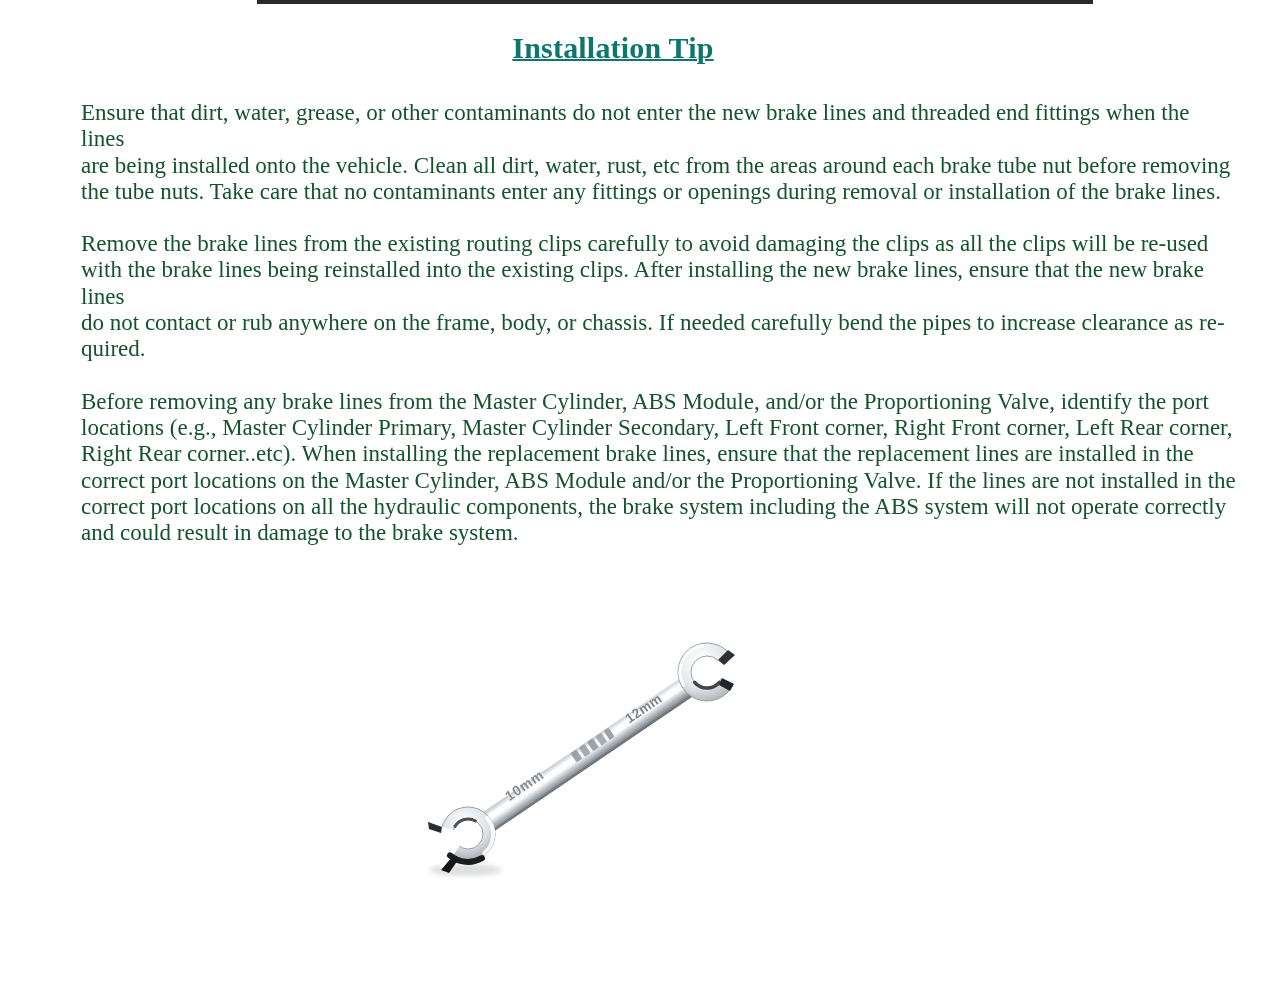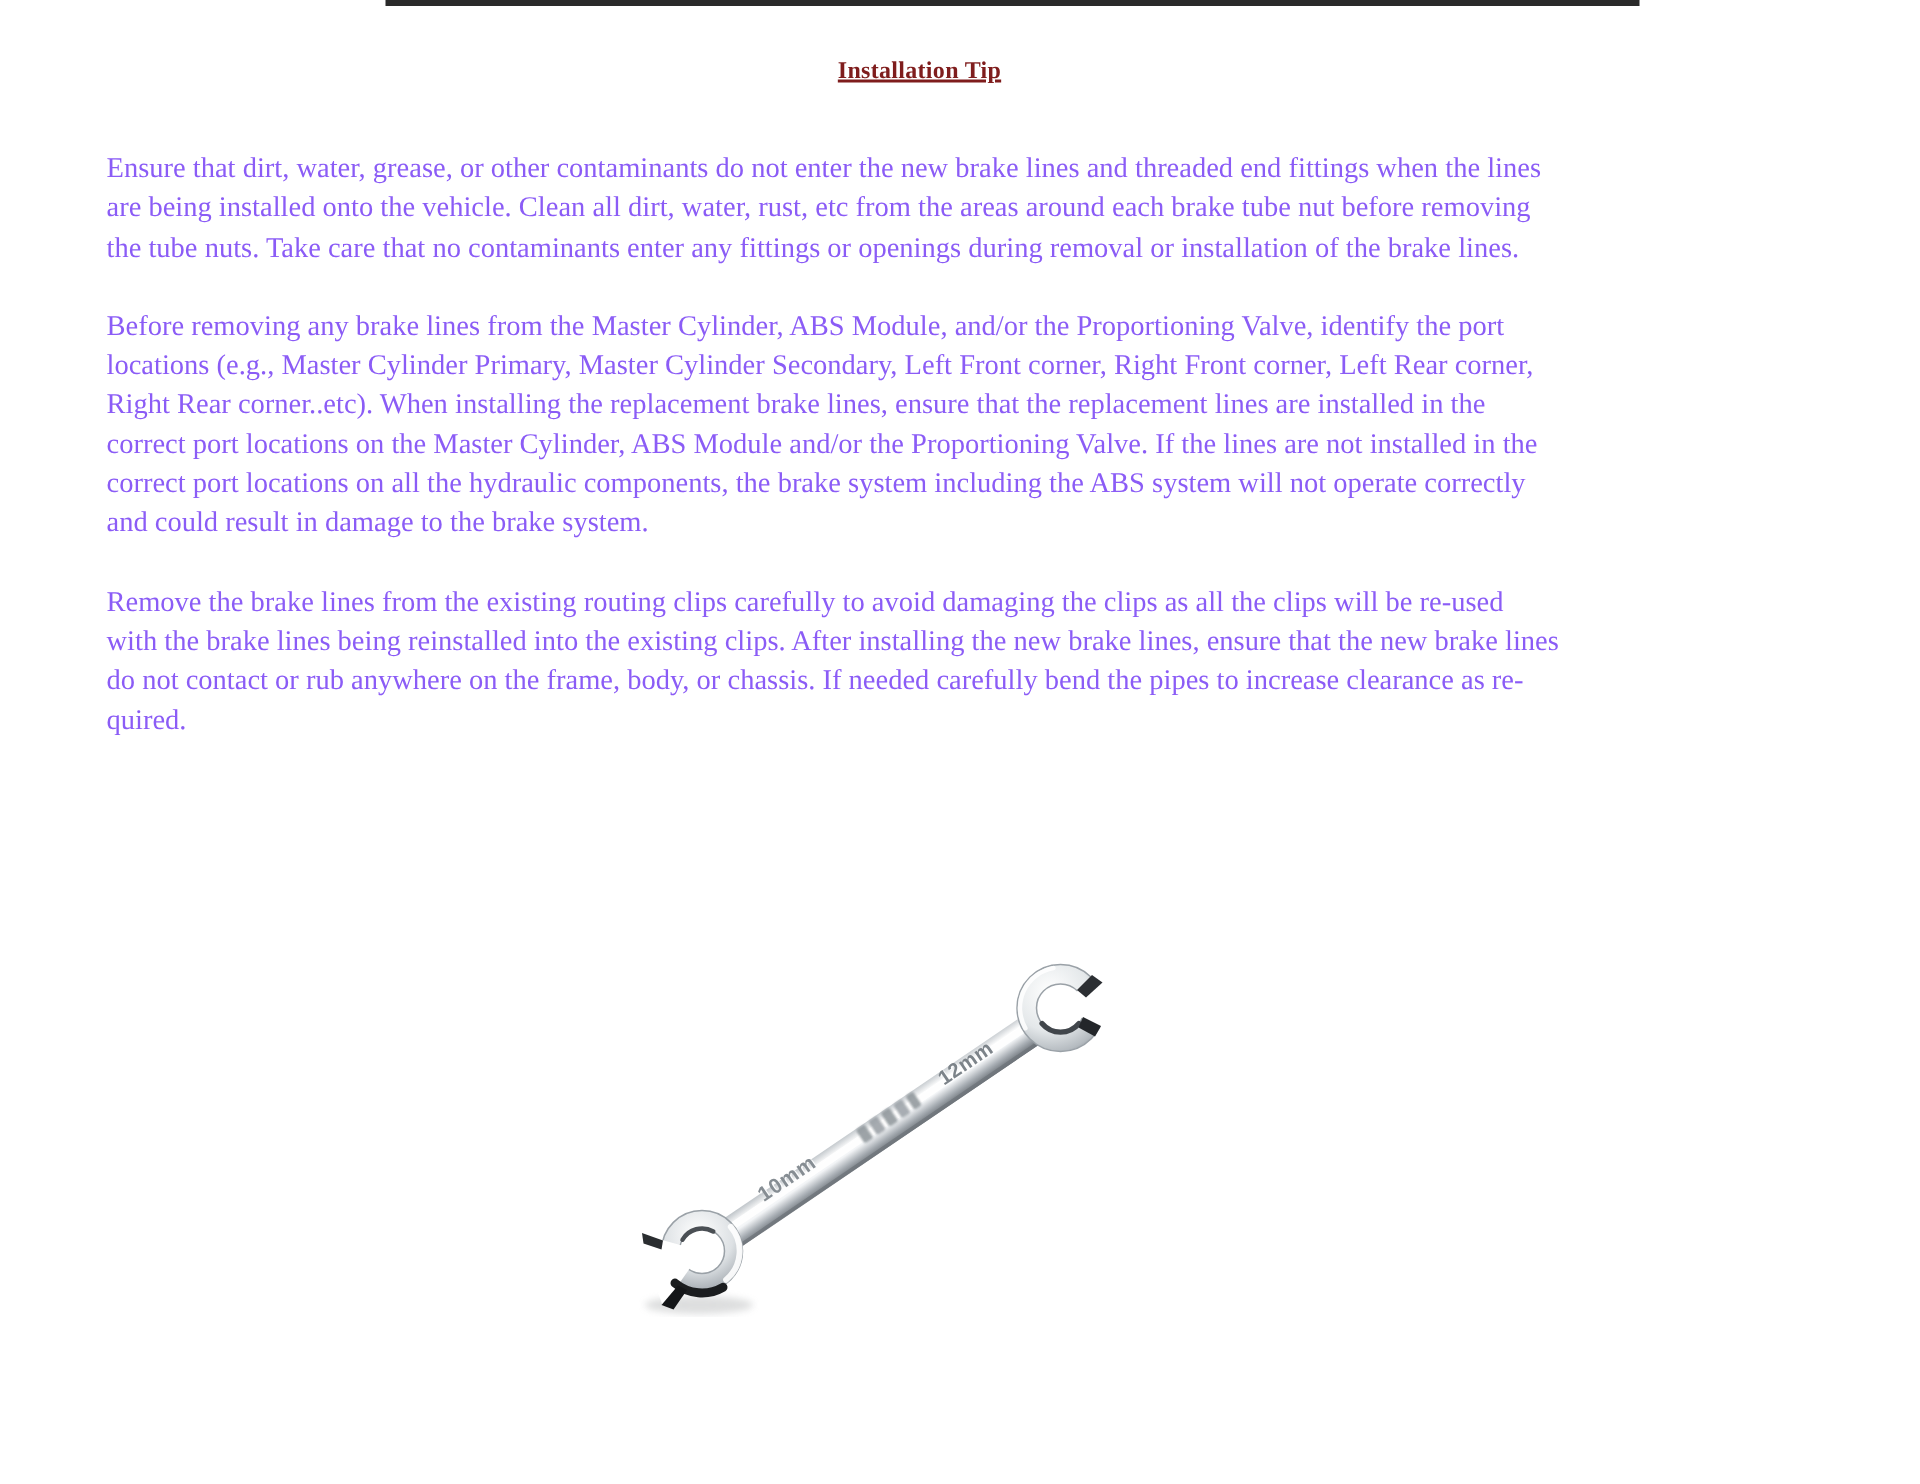--- a/index.html
+++ b/index.html
@@ -23,34 +23,34 @@
   .content {
     position: absolute;
     top: 0;
     left: 63px;
     width: 1175px;
   }
   h1.title {
     margin: 34px 0 0 0;
     width: 1100px;
     text-align: center;
-    font-size: 16px;
+    font-size: 30px;
     line-height: 28px;
     font-weight: bold;
     text-decoration: underline;
     text-decoration-thickness: 2px;
     letter-spacing: 0.2px;
-    color: #7f1d1d;
+    color: #0f766e;
   }
   .para {
-    margin: 26px 0 0 8px;
-    font-size: 19px;
+    margin: 26px 0 0 18px;
+    font-size: 23px;
     line-height: 26.3px;
     white-space: pre-wrap;
-    color: #8b5cf6;
+    color: #14532d;
   }
   .para.first { margin-top: 38px; }
   .para.bold { font-weight: bold; }
   .figure {
     position: absolute;
     left: 424px;
     top: 630px;
     width: 332px;
     height: 248px;
   }
@@ -65,30 +65,30 @@
 
 <div class="page">
 
   <div class="top-bar"></div>
 
   <div class="content">
     <h1 class="title">Installation Tip</h1>
     <p class="para first">Ensure that dirt, water, grease, or other contaminants do not enter the new brake lines and threaded end fittings when the lines
 are being installed onto the vehicle. Clean all dirt, water, rust, etc from the areas around each brake tube nut before removing
 the tube nuts. Take care that no contaminants enter any fittings or openings during removal or installation of the brake lines.</p>
+    <p class="para">Remove the brake lines from the existing routing clips carefully to avoid damaging the clips as all the clips will be re-used
+with the brake lines being reinstalled into the existing clips. After installing the new brake lines, ensure that the new brake lines
+do not contact or rub anywhere on the frame, body, or chassis. If needed carefully bend the pipes to increase clearance as re-
+quired.</p>
     <p class="para">Before removing any brake lines from the Master Cylinder, ABS Module, and/or the Proportioning Valve, identify the port
 locations (e.g., Master Cylinder Primary, Master Cylinder Secondary, Left Front corner, Right Front corner, Left Rear corner,
 Right Rear corner..etc). When installing the replacement brake lines, ensure that the replacement lines are installed in the
 correct port locations on the Master Cylinder, ABS Module and/or the Proportioning Valve. If the lines are not installed in the
 correct port locations on all the hydraulic components, the brake system including the ABS system will not operate correctly
 and could result in damage to the brake system.</p>
-    <p class="para">Remove the brake lines from the existing routing clips carefully to avoid damaging the clips as all the clips will be re-used
-with the brake lines being reinstalled into the existing clips. After installing the new brake lines, ensure that the new brake lines
-do not contact or rub anywhere on the frame, body, or chassis. If needed carefully bend the pipes to increase clearance as re-
-quired.</p>
   </div>
 
   <div class="figure">
     <svg viewBox="0 0 332 248" xmlns="http://www.w3.org/2000/svg">
       <defs>
         <linearGradient id="shaftGrad" gradientUnits="userSpaceOnUse" x1="155.2" y1="115.1" x2="168.8" y2="134.9">
           <stop offset="0" stop-color="#b9bfc4"></stop>
           <stop offset="0.30" stop-color="#ffffff"></stop>
           <stop offset="0.50" stop-color="#f2f4f6"></stop>
           <stop offset="0.75" stop-color="#a8aeb4"></stop>

